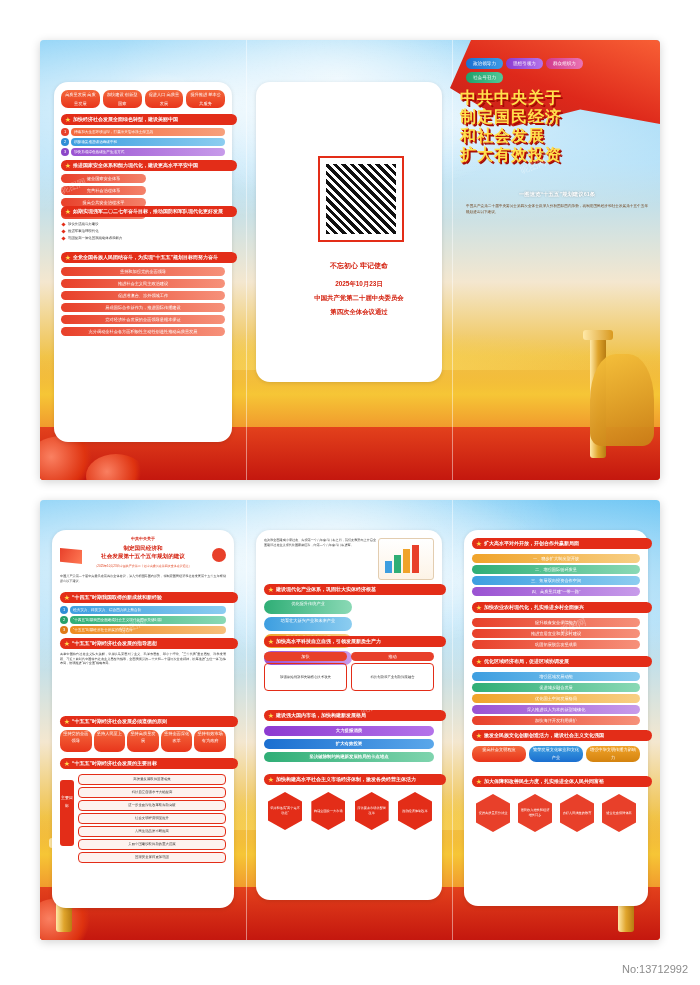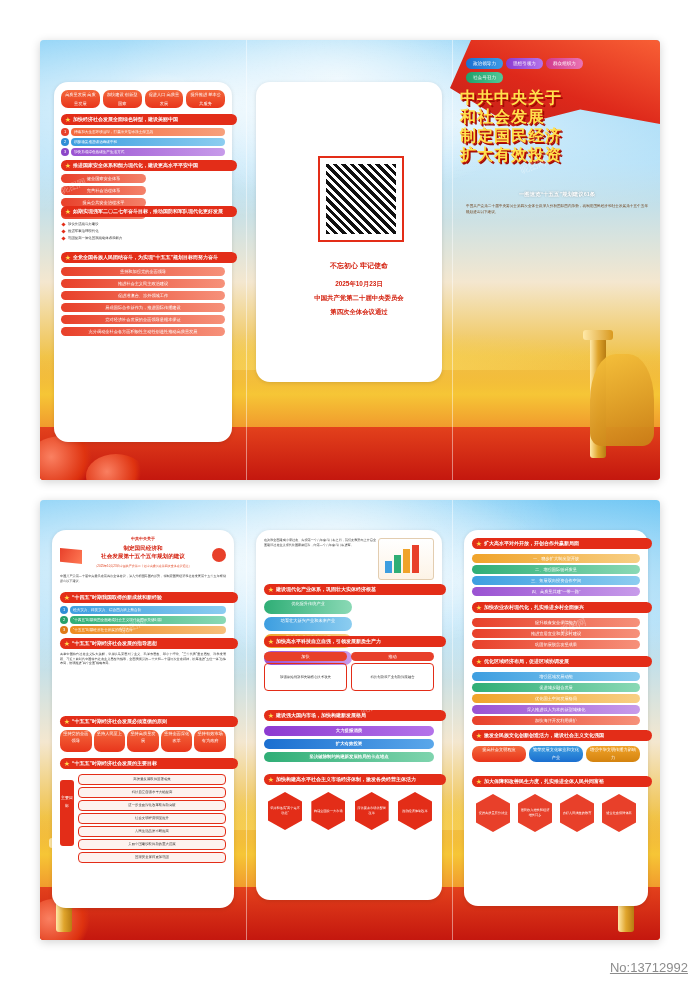--- a/index.html
+++ b/index.html
@@ -108,21 +108,21 @@
   .box{border:1px solid #e32d18;border-radius:4px;font-size:3.4px;line-height:5px;
     color:#333;padding:2px;text-align:center;}
 
   .peony{position:absolute;width:72px;height:52px;border-radius:50%;
     background:radial-gradient(circle at 35% 40%,#ff8a6a,#e0340f 60%,rgba(224,52,15,0) 72%);opacity:.9;}
 
   .watermark{position:absolute;left:0;right:0;top:0;bottom:0;pointer-events:none;
     color:rgba(255,255,255,.35);font-size:9px;}
   .wm{position:absolute;transform:rotate(-20deg);white-space:nowrap;}
 
-  .footer-id{position:absolute;right:12px;bottom:10px;color:#8c8c8c;font-size:13px;text-decoration:underline;}
+  .footer-id{position:absolute;right:12px;bottom:10px;color:#8c8c8c;font-size:11px;}
 </style>
 </head>
 <body>
 
 <div class="stage">
 
   <div class="brochure b-front">
     <div class="clouds"></div>
     <div class="sun"></div>
     <div class="goldwave"></div>
@@ -218,22 +218,22 @@
       <div class="flag"></div>
       <div class="tagwrap">
         <div class="tag" style="background:linear-gradient(90deg,#1b6fd0,#3e9ae6);">政治领导力</div>
         <div class="tag" style="background:linear-gradient(90deg,#8c3ad0,#b473ea);">思想引领力</div>
         <div class="tag" style="background:linear-gradient(90deg,#d03a8c,#ea73b4);">群众组织力</div>
         <div class="tag" style="background:linear-gradient(90deg,#1fa06a,#52c898);">社会号召力</div>
       </div>
 
       <div class="bigtitle">
         <div>中共中央关于</div>
+        <div>制定国民经济</div>
         <div>和社会发展</div>
-        <div>制定国民经济</div>
         <div>扩大有效投资</div>
       </div>
 
       <div class="subline">一图速览“十五五”规划建议61条</div>
       <div class="bodytxt">中国共产党第二十届中央委员会第四次全体会议深入分析国际国内形势，就制定国民经济和社会发展第十五个五年规划提出以下建议。</div>
 
       <div class="pillar"></div>
       <div class="lion"></div>
     </div>
   </div>

